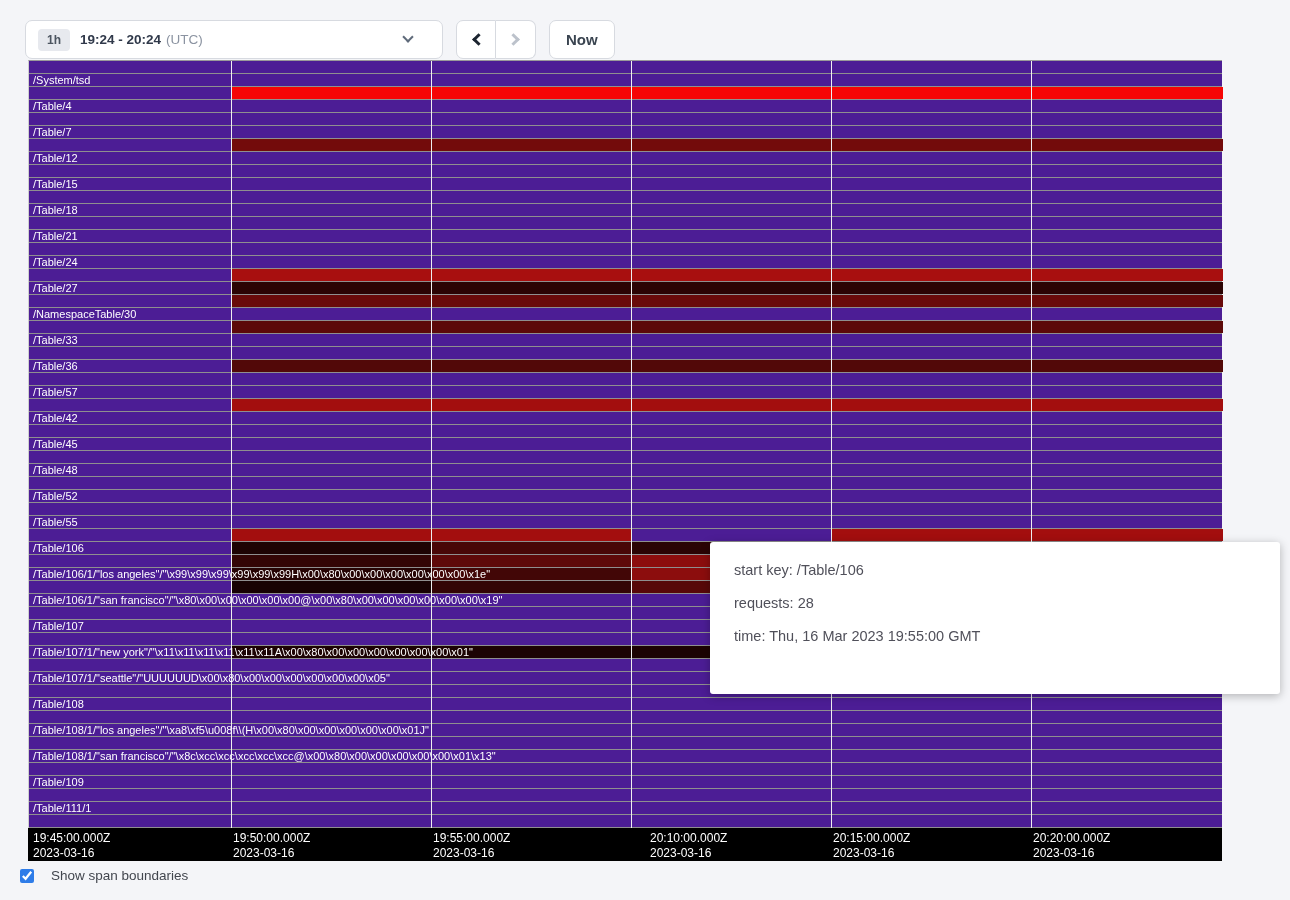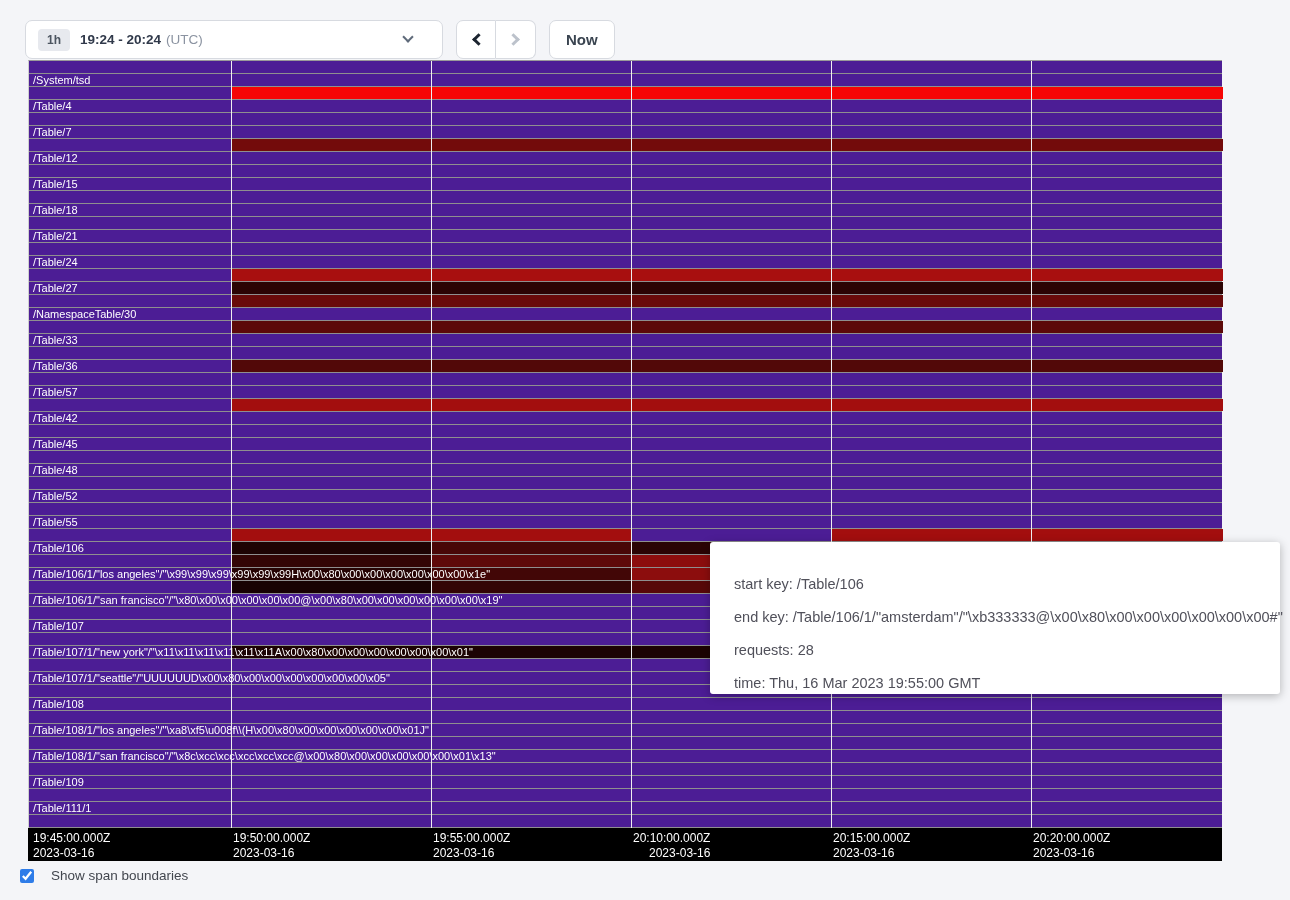--- a/index.html
+++ b/index.html
@@ -45,21 +45,21 @@
     color:#fff; font-size:11px; line-height:13px; white-space:nowrap;
   }
   .hm-vline { position:absolute; top:0; width:1px; background:#efefef; z-index:2; }
   .hm-axis { position:relative; height:33px; background:#000; }
   .hm-tick { position:absolute; top:3px; color:#fff; font-size:12px; line-height:15px; white-space:nowrap; }
 
   
   .tooltip {
     position:absolute; left:682px; top:482px; width:570px; height:152px; z-index:10;
     background:#fff; border-radius:3px; box-shadow:0 2px 10px rgba(0,0,0,.28);
-    padding:32px 24px; font-size:14.5px; color:#50505a;
+    padding:18px 24px; font-size:14.5px; color:#50505a;
   }
   .tooltip p { margin:0 0 13px 0; line-height:20px; white-space:nowrap; }
   .tooltip p:last-child { margin-bottom:0; }
 
   
   .footer { display:flex; align-items:center; margin:7px 0 0 20px; font-size:13.5px; color:#42464e;gap:12px; }
   .footer input { width:14px; height:14px; margin:0 5px 0 0; accent-color:#2e7ce8; }
 </style>
 </head>
 <body>
@@ -245,37 +245,36 @@
         <div>2023-03-16</div>
       </div>
       <div class="hm-tick" style="left: 205px;">
         <div>19:50:00.000Z</div>
         <div>2023-03-16</div>
       </div>
       <div class="hm-tick" style="left: 405px;">
         <div>19:55:00.000Z</div>
         <div>2023-03-16</div>
       </div>
-      <div class="hm-tick" style="left: 605px; text-align: right;">
+      <div class="hm-tick" style="left: 622px;">
         <div>20:10:00.000Z</div>
         <div>2023-03-16</div>
       </div>
       <div class="hm-tick" style="left: 805px;">
         <div>20:15:00.000Z</div>
         <div>2023-03-16</div>
       </div>
       <div class="hm-tick" style="left: 1005px;">
         <div>20:20:00.000Z</div>
         <div>2023-03-16</div>
       </div>
     </div>
 
   <div class="tooltip">
     <p>start key: /Table/106</p>
-    <p>end key: /Table/106/1/"amsterdam"/"\xb333333@\x00\x80\x00\x00\x00\x00\x00\x00#"</p>
     <p>requests: 28</p>
     <p>time: Thu, 16 Mar 2023 19:55:00 GMT</p>
   </div>
 </div>
 
 <label class="footer">
   <input type="checkbox" id="span-checkbox" checked="" style="">
   <span>Show span boundaries</span>
 </label>
 

